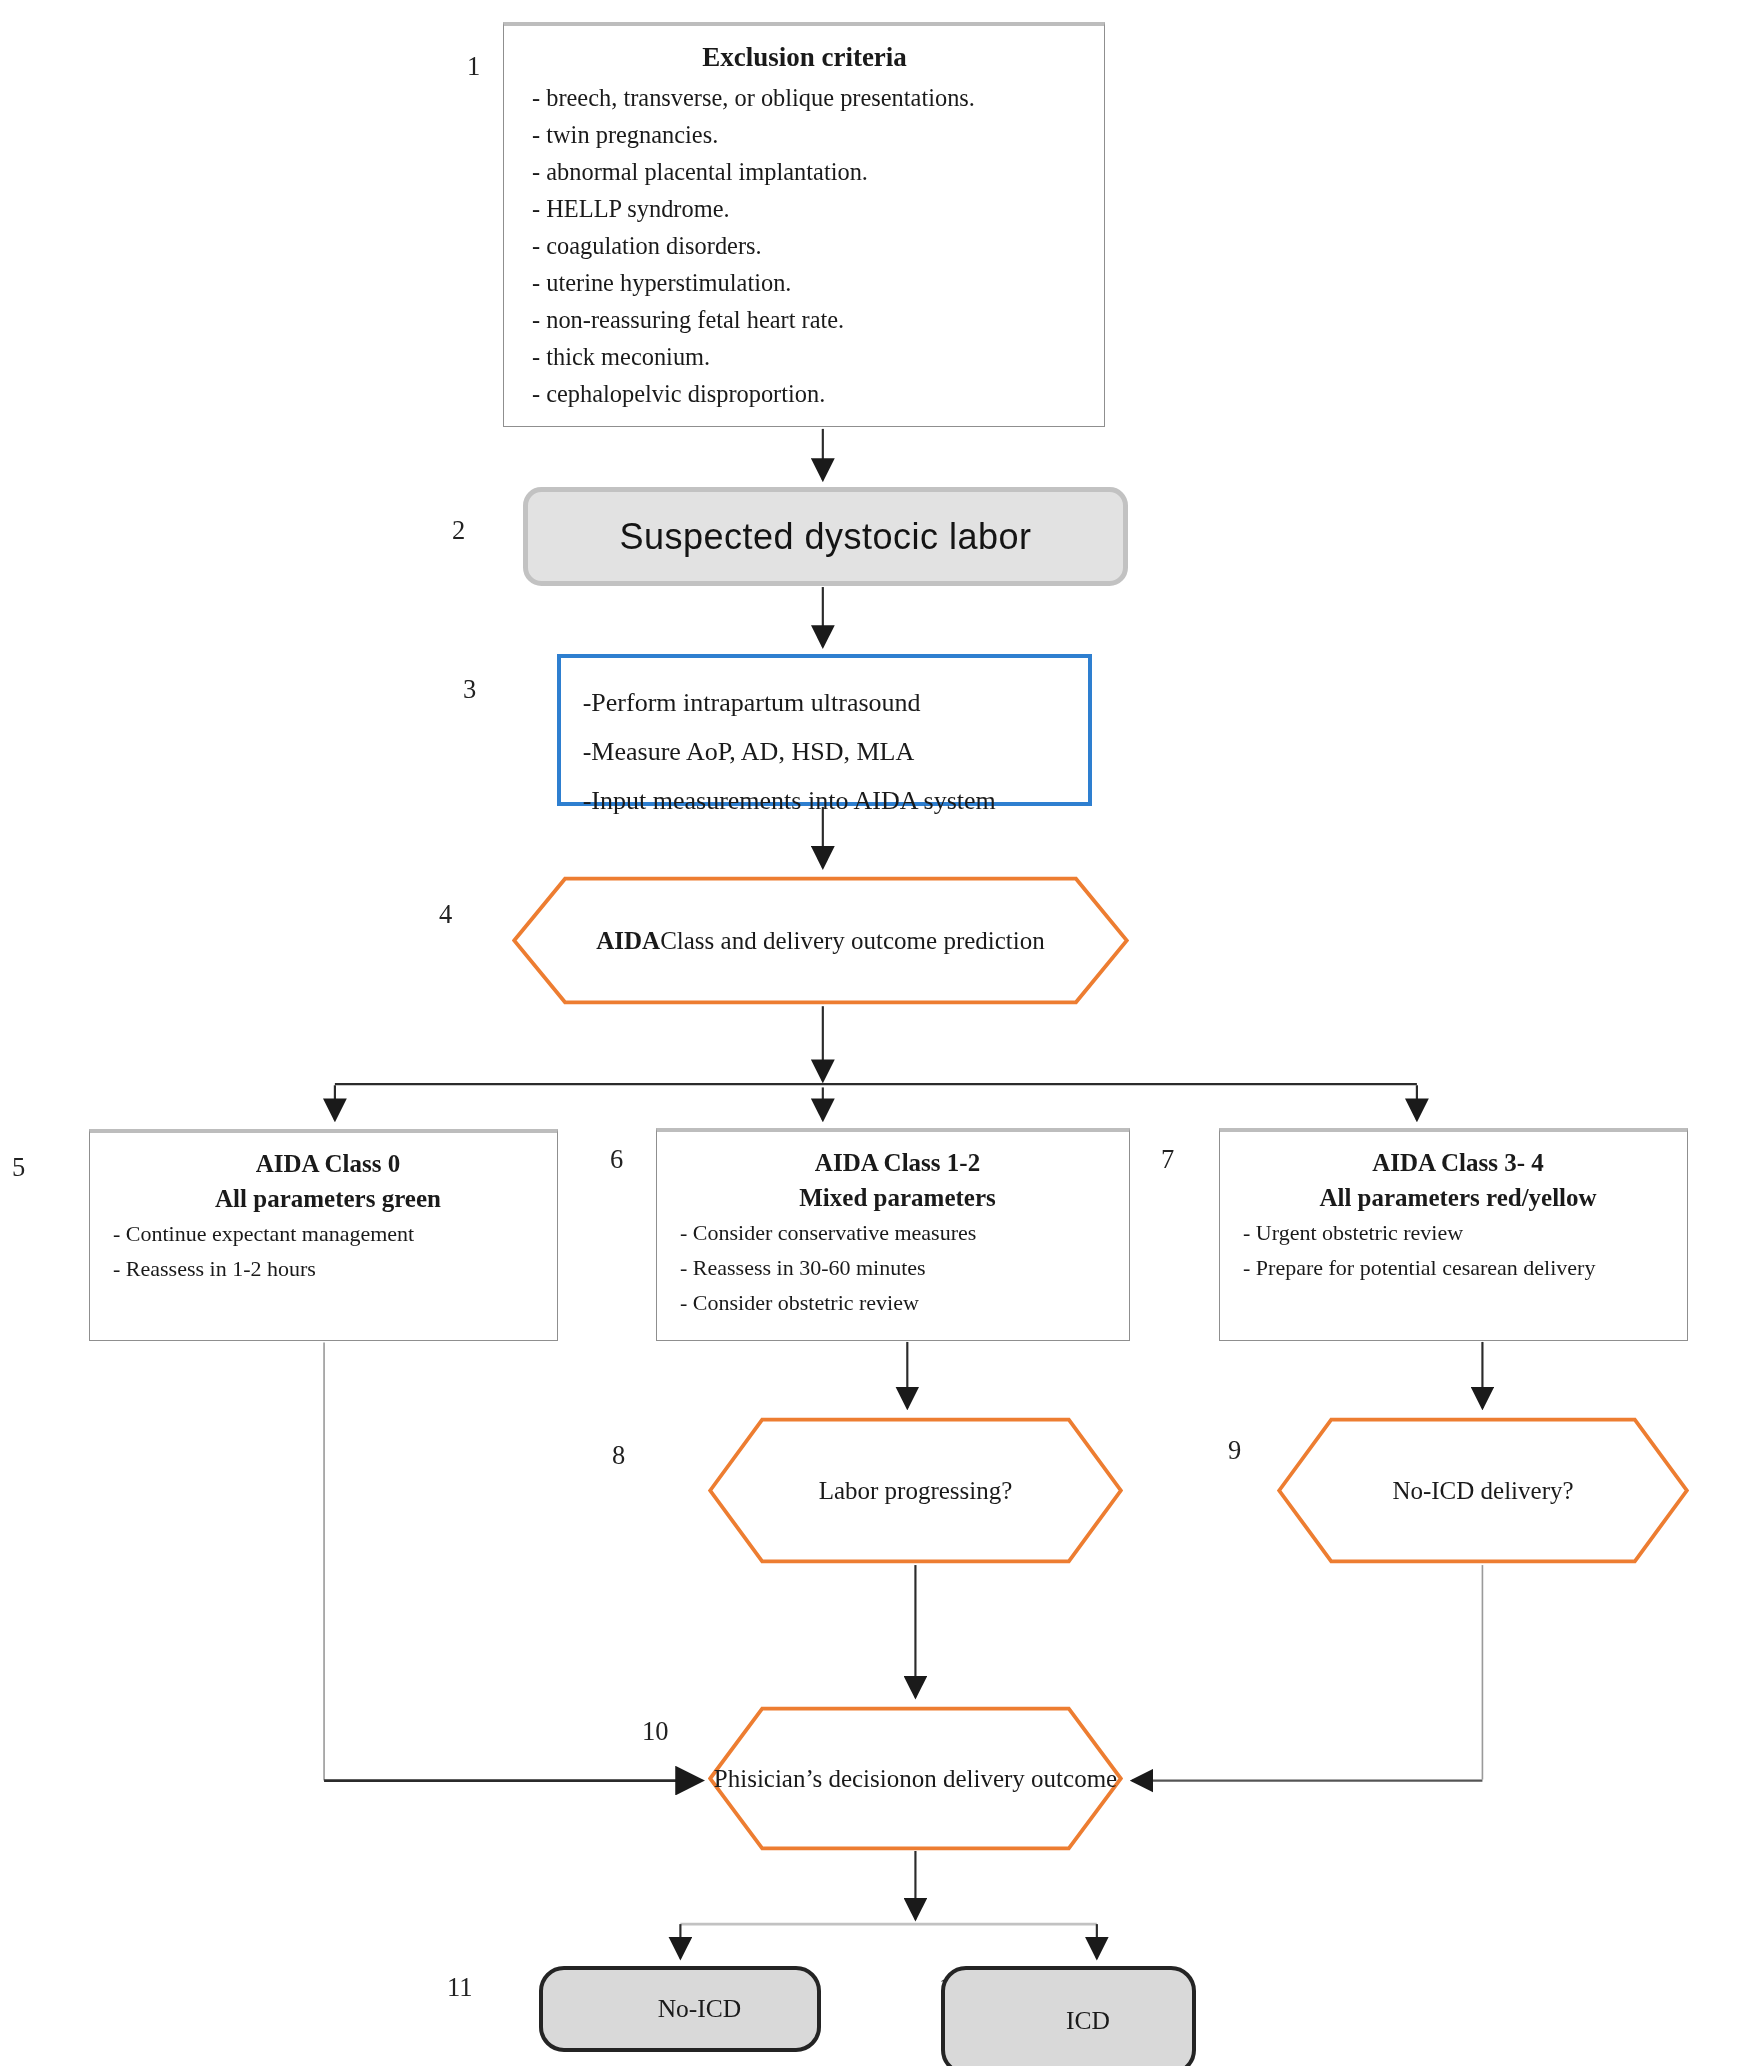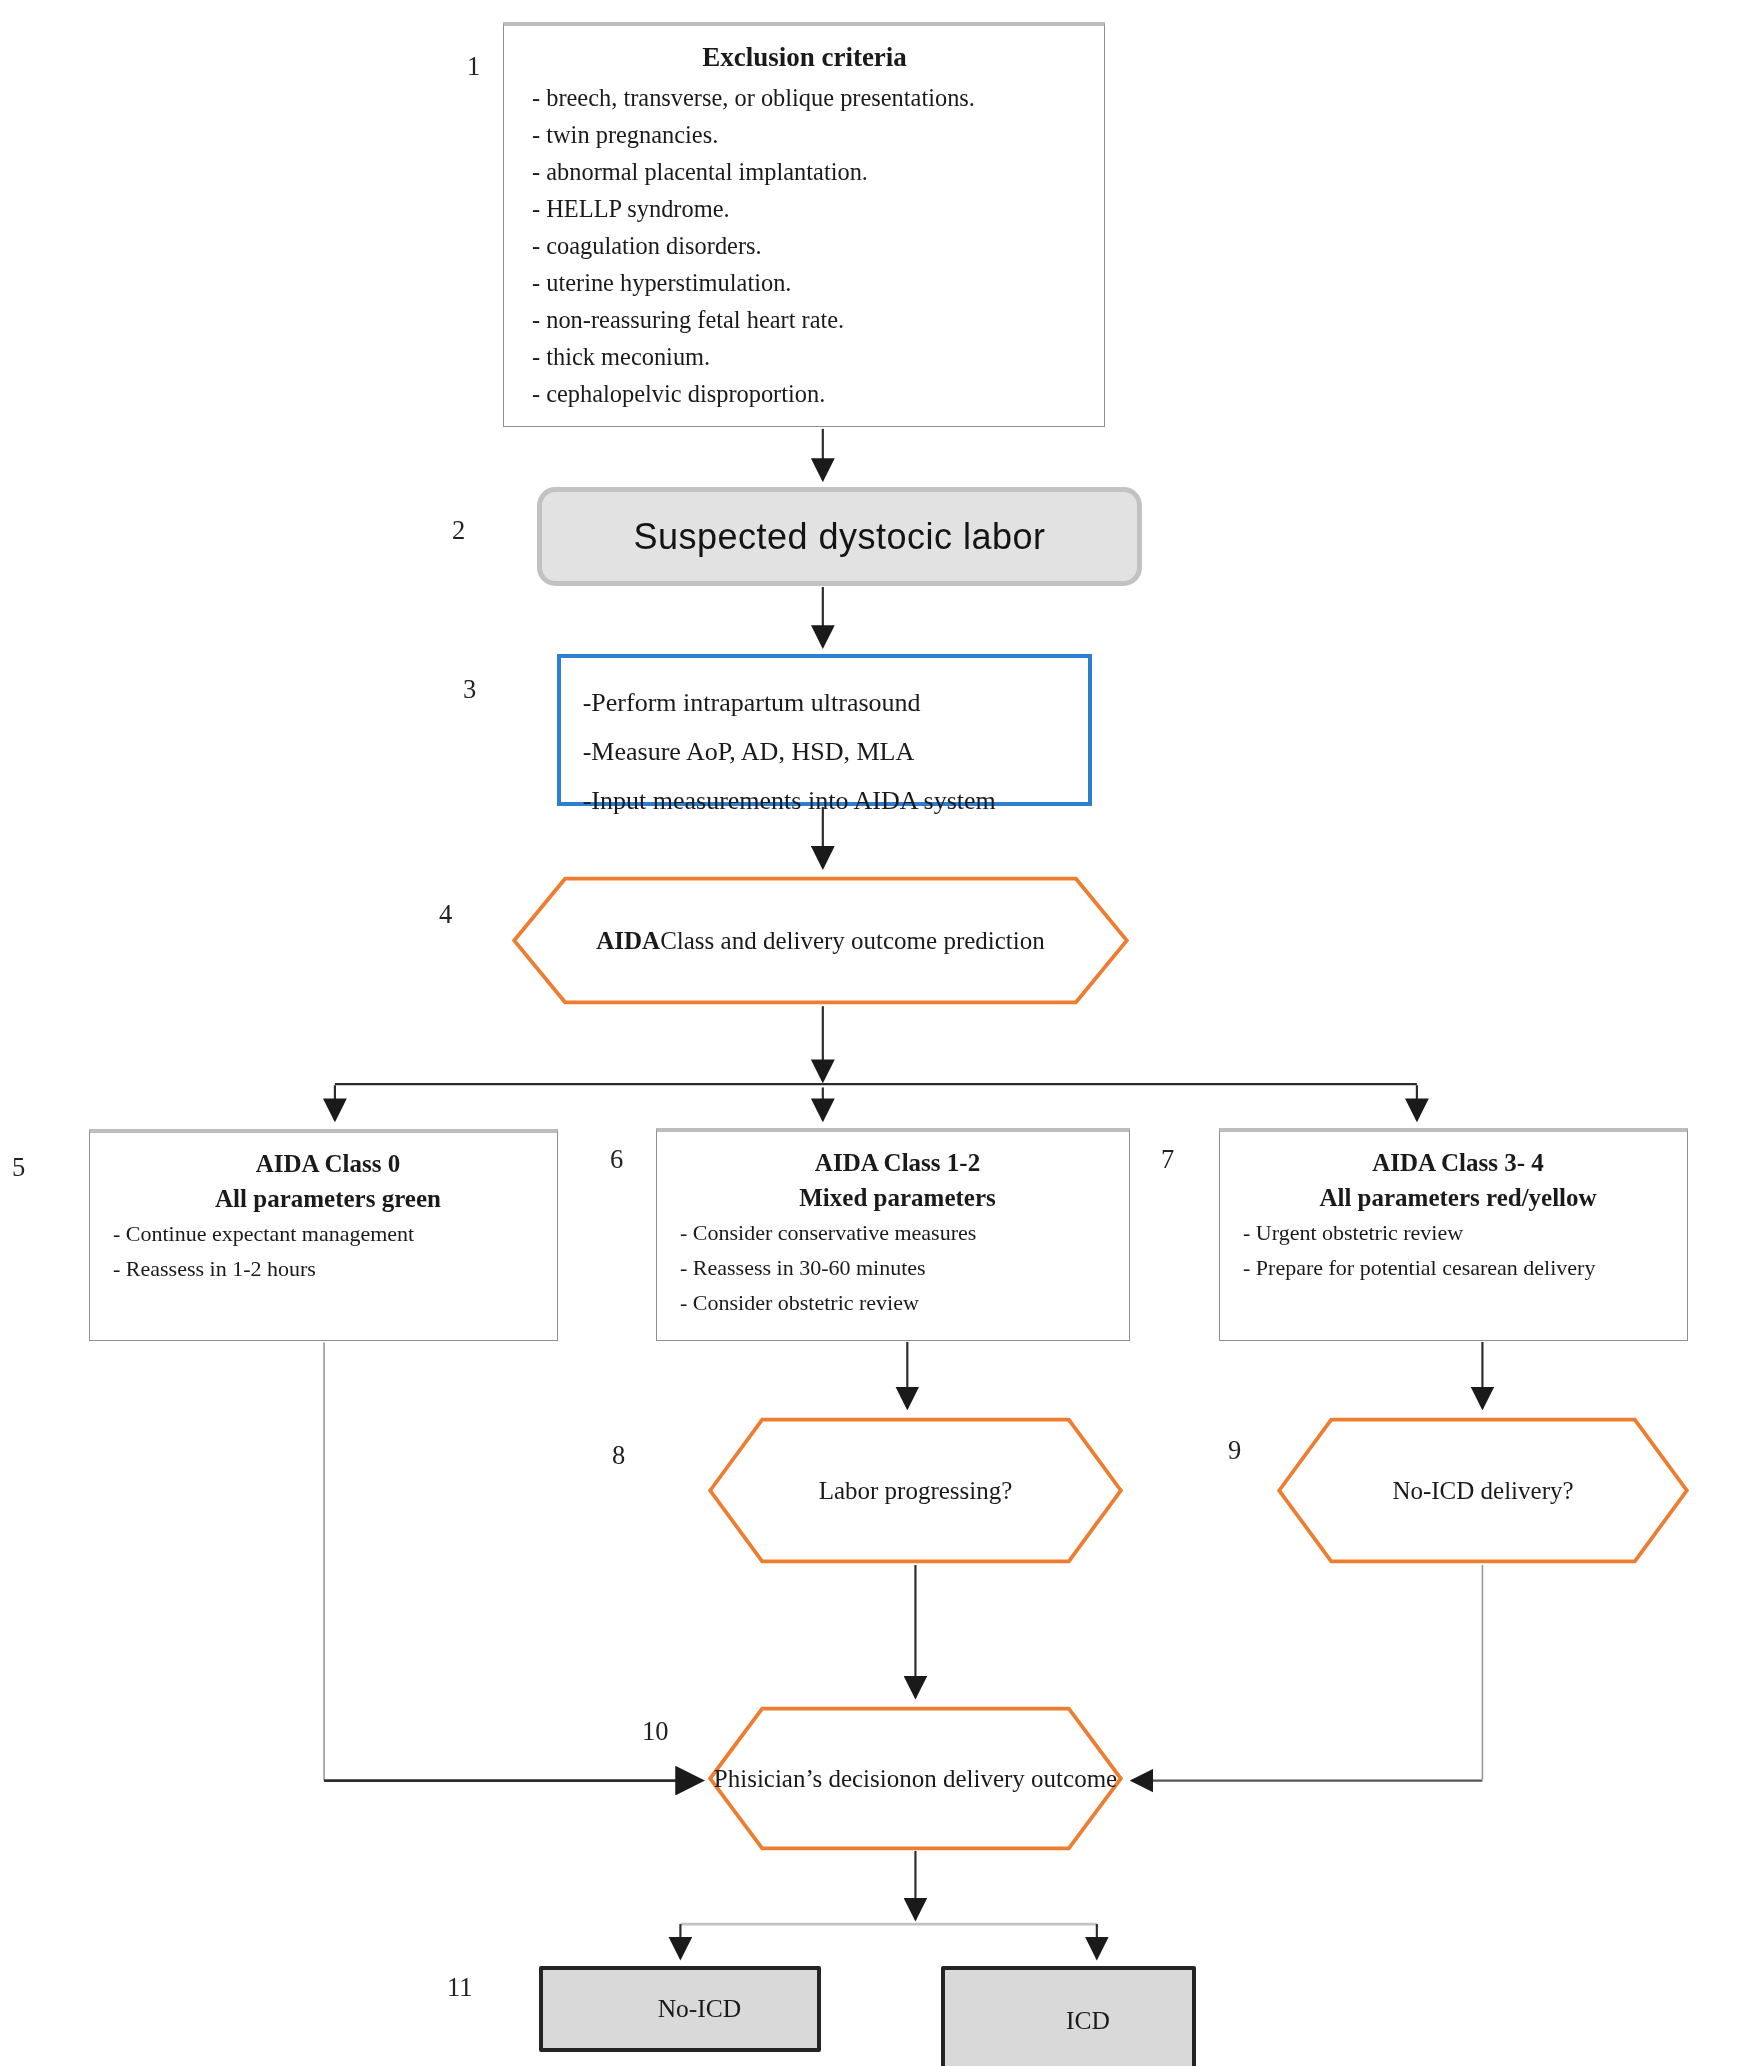--- a/index.html
+++ b/index.html
@@ -23,25 +23,25 @@
   .connectors{position:absolute;left:0;top:0;}
   .c-dark{stroke:var(--line_dark);stroke-width:4;fill:none;}
   .c-dark5{stroke:var(--line_dark);stroke-width:5;fill:none;}
   .c-mid{stroke:var(--line_mid);stroke-width:4;fill:none;}
   .c-light{stroke:var(--line_light);stroke-width:3;fill:none;}
   .c-rail{stroke:var(--rail_light);stroke-width:5;fill:none;}
 
   .node{position:absolute;box-sizing:border-box;}
   .plainbox{background:#fff;border:1.6px solid var(--box_border);border-top:4.3px solid var(--box_border_top);}
   .startbox{background:var(--start_fill);border:5.4px solid var(--start_border);border-radius:18.4px;
-            display:flex;align-items:center;justify-content:center;margin-left:14px;}
+            display:flex;align-items:center;justify-content:center;}
   .startbox .lbl{font-family:"Liberation Sans",sans-serif;font-size:36px;color:#141414;letter-spacing:0.5px;}
   .bluebox{background:#fff;border:4.3px solid var(--blue);padding:19.5px 0 0 21.7px;}
   .bluebox .ln{font-size:26px;line-height:49px;white-space:nowrap;}
-  .endbox{background:var(--end_fill);border:4.9px solid var(--end_border);border-radius:2px;
+  .endbox{background:var(--end_fill);border:4.9px solid var(--end_border);border-radius:25px;
           display:flex;align-items:center;justify-content:center;font-size:25.5px;padding-left:39px;}
   .box1{padding:14px 10.8px 0 28px;}
   .box1 .ttl{text-align:center;font-weight:bold;font-size:27px;margin:2.2px 16.2px 6.5px 0;}
   .box1 .it{font-size:24.4px;line-height:37px;white-space:nowrap;}
   .classbox{padding-top:13px;text-align:center;padding-left:9px;}
   .classbox .ttl{font-weight:bold;font-size:25px;line-height:35px;}
   .classbox .it{font-size:22px;line-height:35px;text-align:left;padding-left:14px;white-space:nowrap;}
   .hex svg{position:absolute;left:0;top:0;width:100%;height:100%;}
   .hex-shape{fill:#ffffff;stroke:var(--orange);stroke-width:7;stroke-linejoin:miter;}
   .hex-text{position:absolute;left:0;top:0;width:100%;height:100%;display:flex;flex-direction:row;

